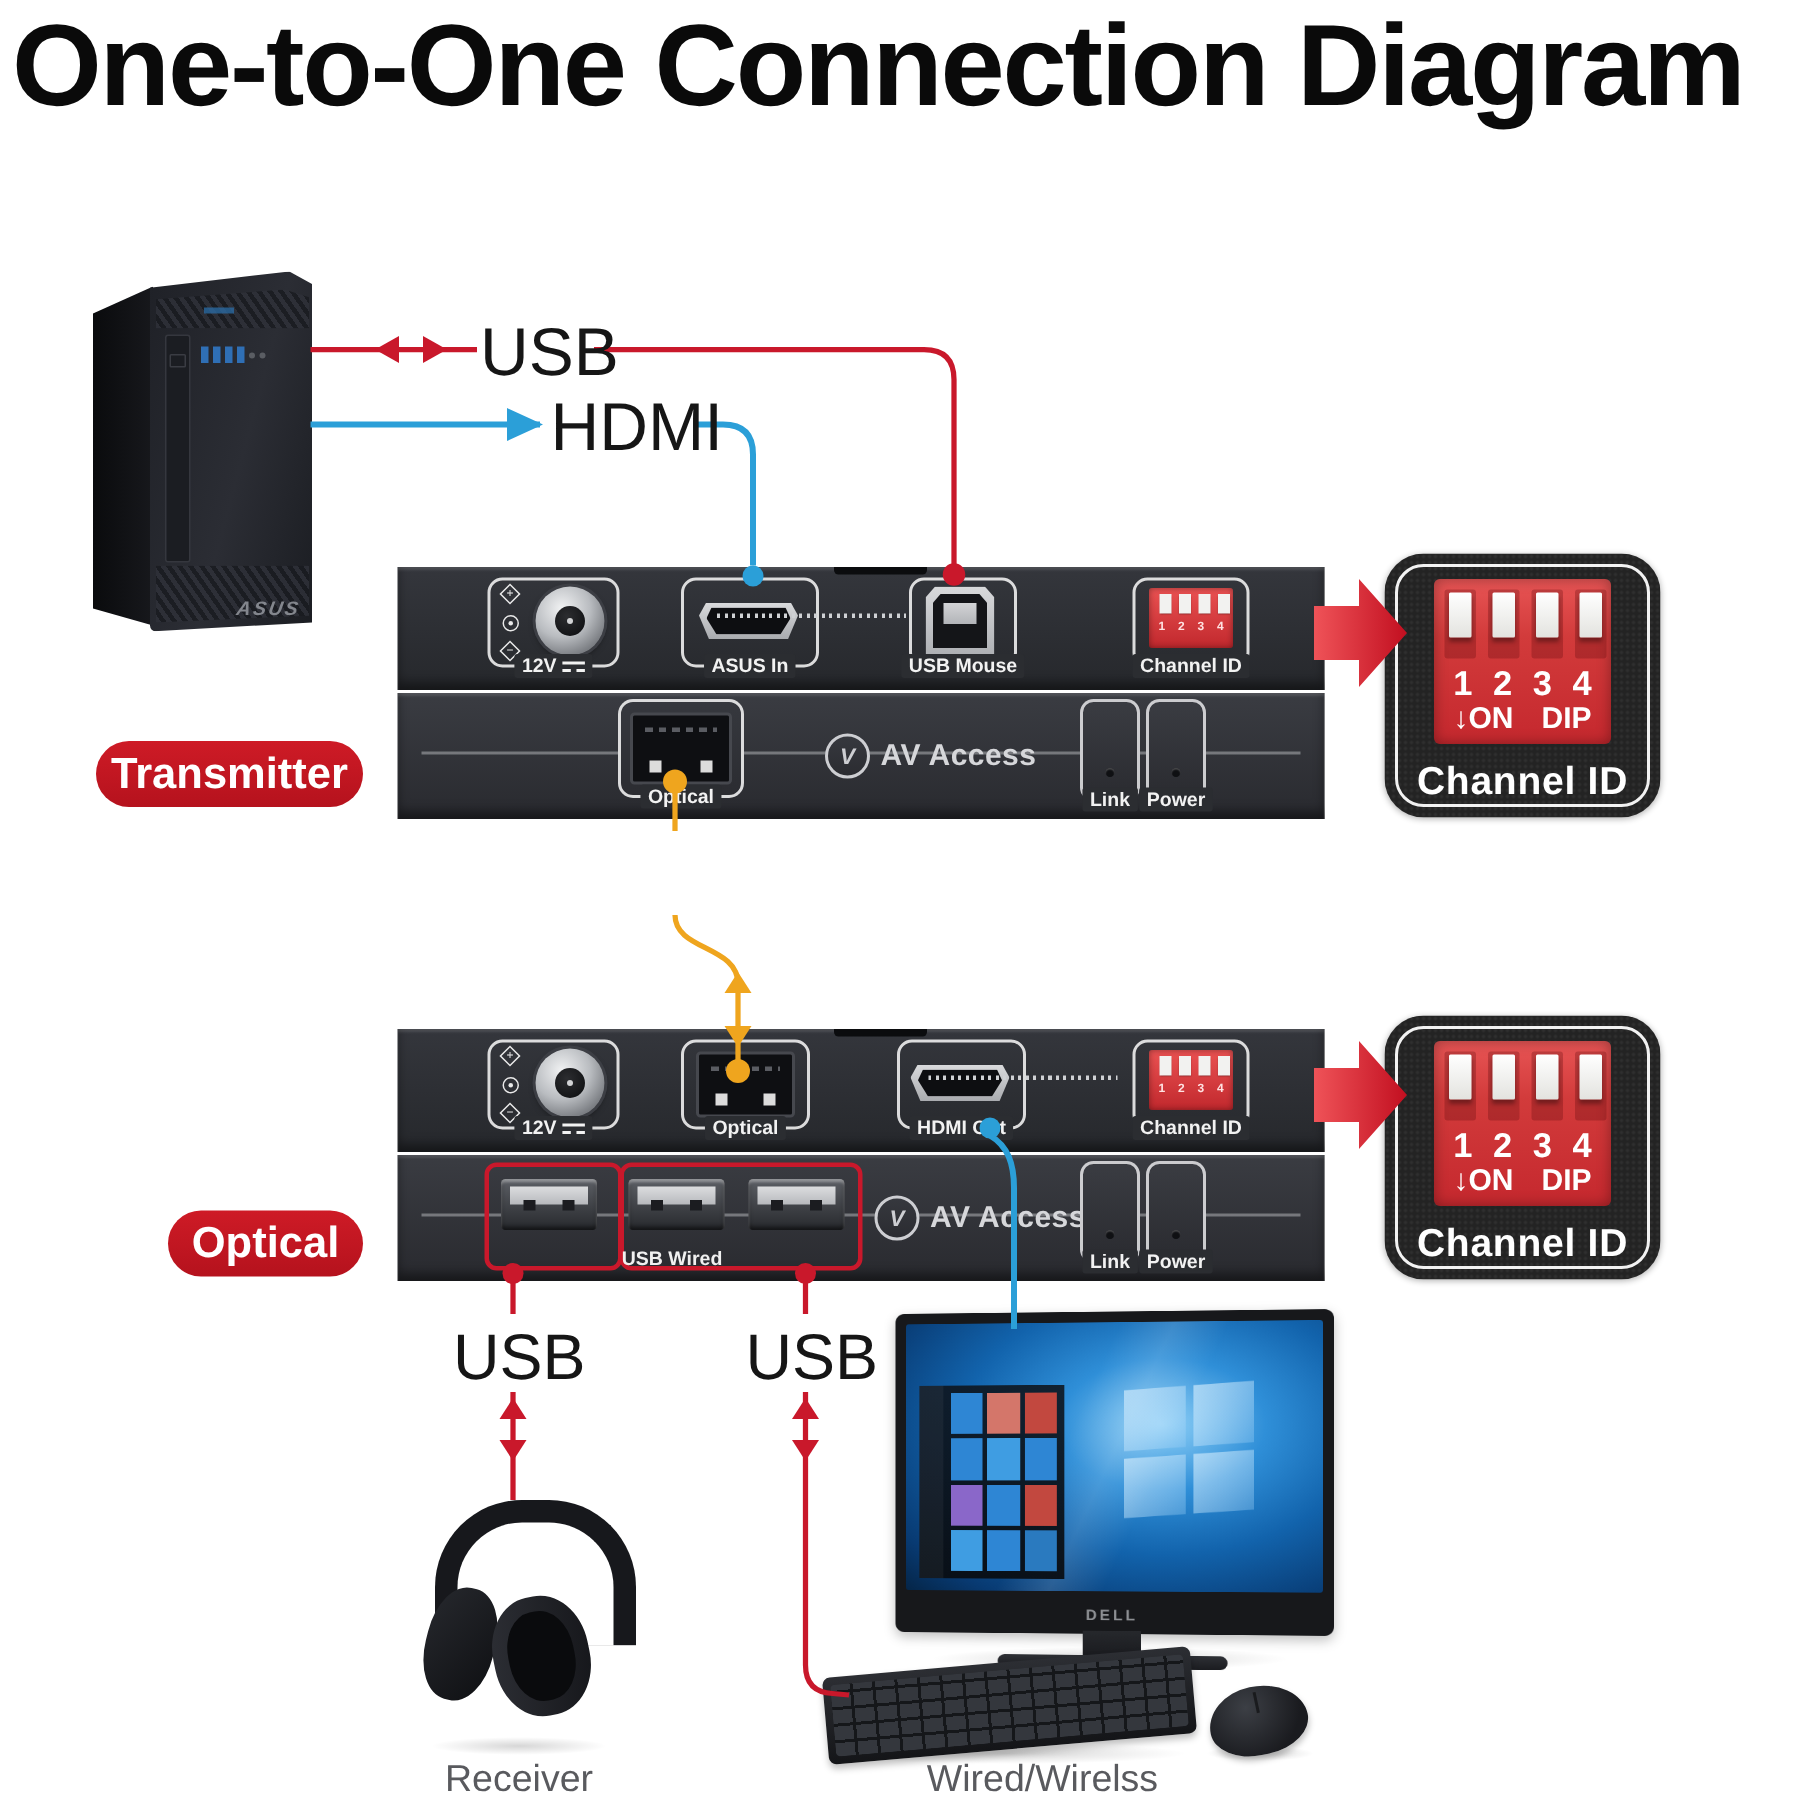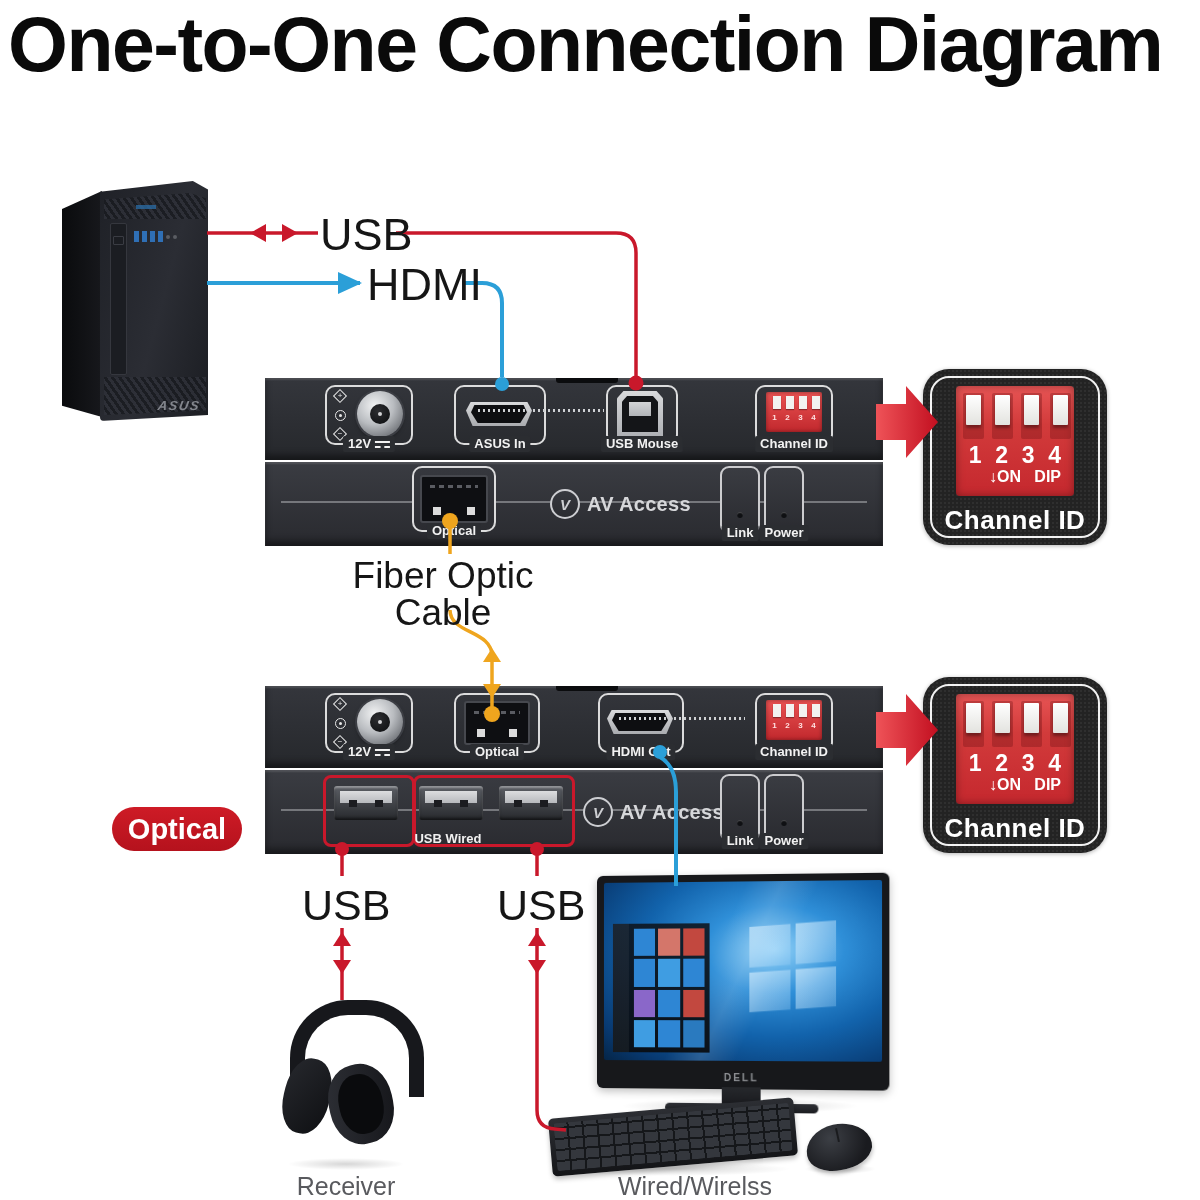--- a/index.html
+++ b/index.html
@@ -118,21 +118,21 @@
   .cborder{position:absolute;inset:7px;border:2.5px solid #f2f2f2;border-radius:19px;}
   .cdip{position:absolute;left:33px;top:17px;width:118px;height:110px;border-radius:4px;
     background:linear-gradient(#e85555 0%,#d23b3b 35%,#c5282e 100%);
     box-shadow:inset 0 0 9px rgba(0,0,0,.35);}
   .csl{position:absolute;top:7px;width:21px;height:46px;background:rgba(90,8,10,.28);border-radius:2px;}
   .clev{position:absolute;left:3px;top:2px;width:15px;height:30px;border-radius:1px;
     background:linear-gradient(#ffffff,#e3e3df);box-shadow:0 3px 3px rgba(0,0,0,.35);}
   .dipnums{position:absolute;left:6px;right:6px;top:56px;display:flex;justify-content:space-around;
     color:#fff;font-size:23px;font-weight:bold;}
   .diprow{position:absolute;left:13px;right:13px;top:82px;display:flex;justify-content:space-between;
-    color:#fff;font-size:16px;font-weight:bold;margin-left:20px;}
+    color:#fff;font-size:20px;font-weight:bold;}
   .ctitle{position:absolute;left:0;right:0;bottom:9px;text-align:center;color:#fff;font-size:26px;
     font-weight:bold;letter-spacing:.5px;}
   
   .toplabel{position:absolute;font-size:45px;color:#161616;line-height:1;white-space:nowrap;}
   .fiberlabel{position:absolute;left:300px;top:557px;width:286px;text-align:center;font-size:37px;
     color:#161616;line-height:1;}
   .usbdn{position:absolute;top:884px;width:82px;text-align:center;font-size:43px;color:#161616;line-height:1;}
   .caption{position:absolute;top:1172px;font-size:25px;color:#595a5e;text-align:center;}
   
   .monitor{position:absolute;left:597px;top:876px;width:286px;height:236px;
@@ -399,20 +399,21 @@
     <div class="ledbox" style="left:455px;">
       <div class="led"></div>
       <div class="plabel">Link</div>
     </div>
     <div class="ledbox" style="left:499px;">
       <div class="led"></div>
       <div class="plabel">Power</div>
     </div>
   </div>
 
+  <div class="badge z6" style="left:64px;top:494px;width:178px;">Transmitter</div>
   <div class="badge z6" style="left:112px;top:807px;width:130px;">Optical</div>
 
   <div class="callout" style="left:923px;top:369px;">
     <div class="cborder"></div>
     <div class="cdip">
       <div class="csl" style="left:7px;">
           <div class="clev"></div>
         </div>
       <div class="csl" style="left:36px;">
           <div class="clev"></div>
@@ -461,21 +462,20 @@
       <div class="diprow">
         <span>↓ON</span>
         <span>DIP</span>
       </div>
     </div>
     <div class="ctitle">Channel ID</div>
   </div>
 
   <div class="toplabel z6" style="left:320px;top:212px;">USB</div>
   <div class="toplabel z6" style="left:367px;top:262px;">HDMI</div>
-  <div class="fiberlabel z6">Fiber Optic Cable</div>
   <div class="usbdn z6" style="left:302px;">USB</div>
   <div class="usbdn z6" style="left:497px;">USB</div>
 
   <div class="shadow" style="left:620px;top:1098px;width:240px;height:16px;"></div>
   <div class="monitor z1">
     <div class="m-frame">
       <div class="m-screen">
         <div class="ray"></div>
         <div class="wlogo">
             <i></i>

